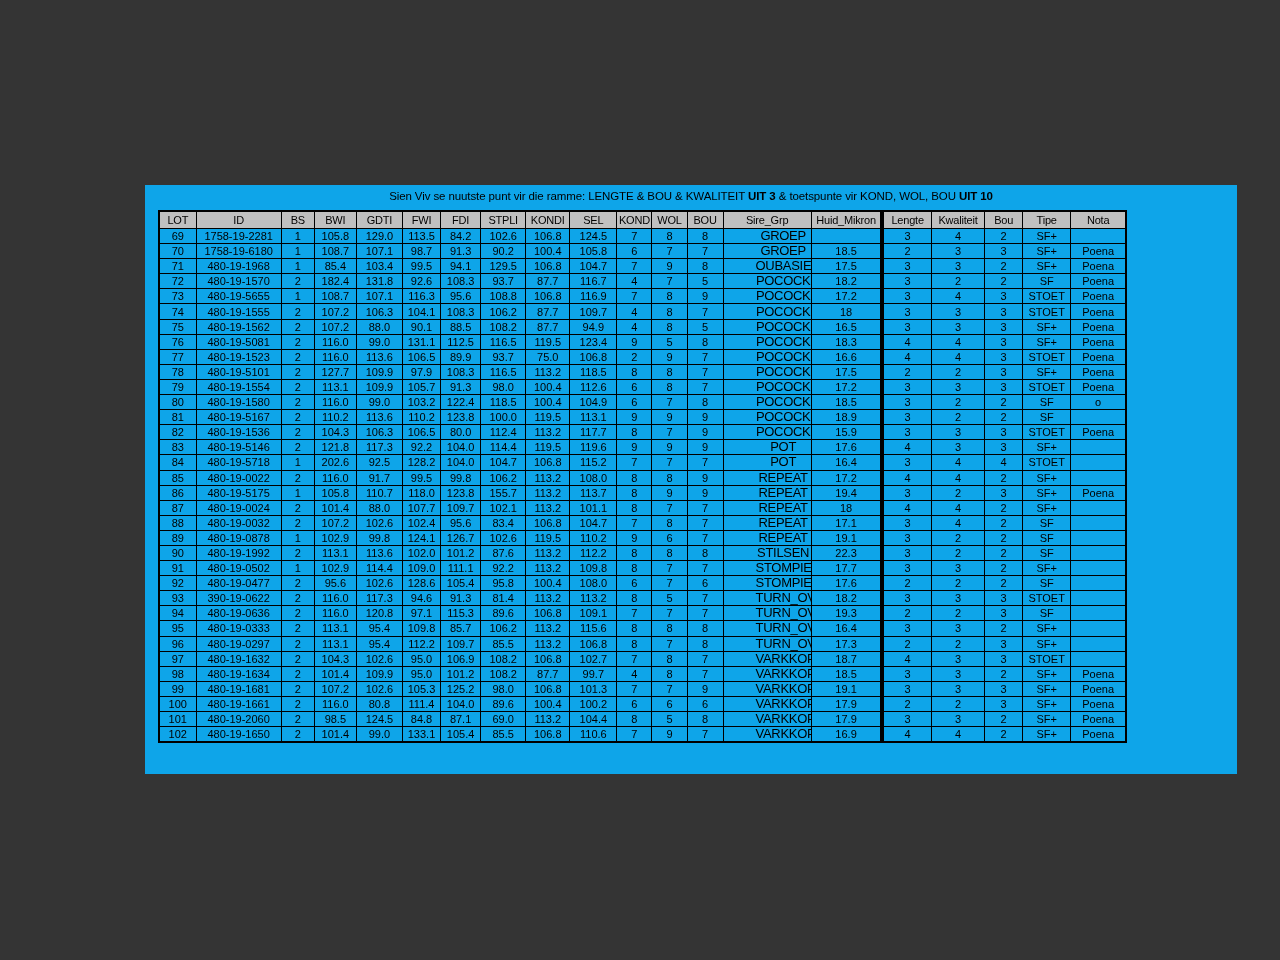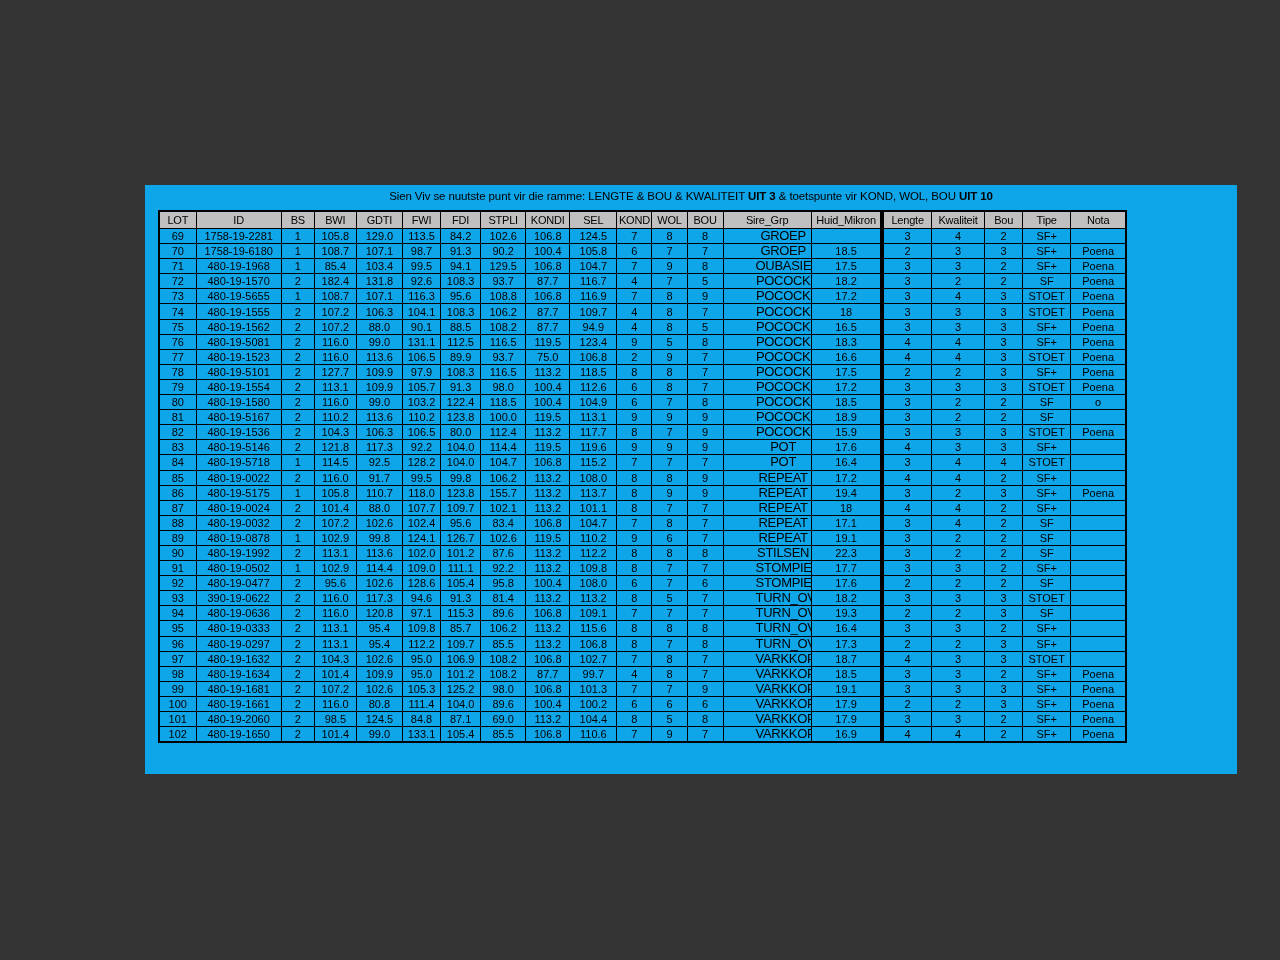--- a/index.html
+++ b/index.html
@@ -438,21 +438,21 @@
           <td class="sep">4</td>
           <td>3</td>
           <td>3</td>
           <td>SF+</td>
           <td></td>
         </tr>
         <tr>
           <td>84</td>
           <td>480-19-5718</td>
           <td>1</td>
-          <td>114.5</td>
+          <td>202.6</td>
           <td>92.5</td>
           <td>128.2</td>
           <td>104.0</td>
           <td>104.7</td>
           <td>106.8</td>
           <td>115.2</td>
           <td>7</td>
           <td>7</td>
           <td>7</td>
           <td class="sire">POT</td>

